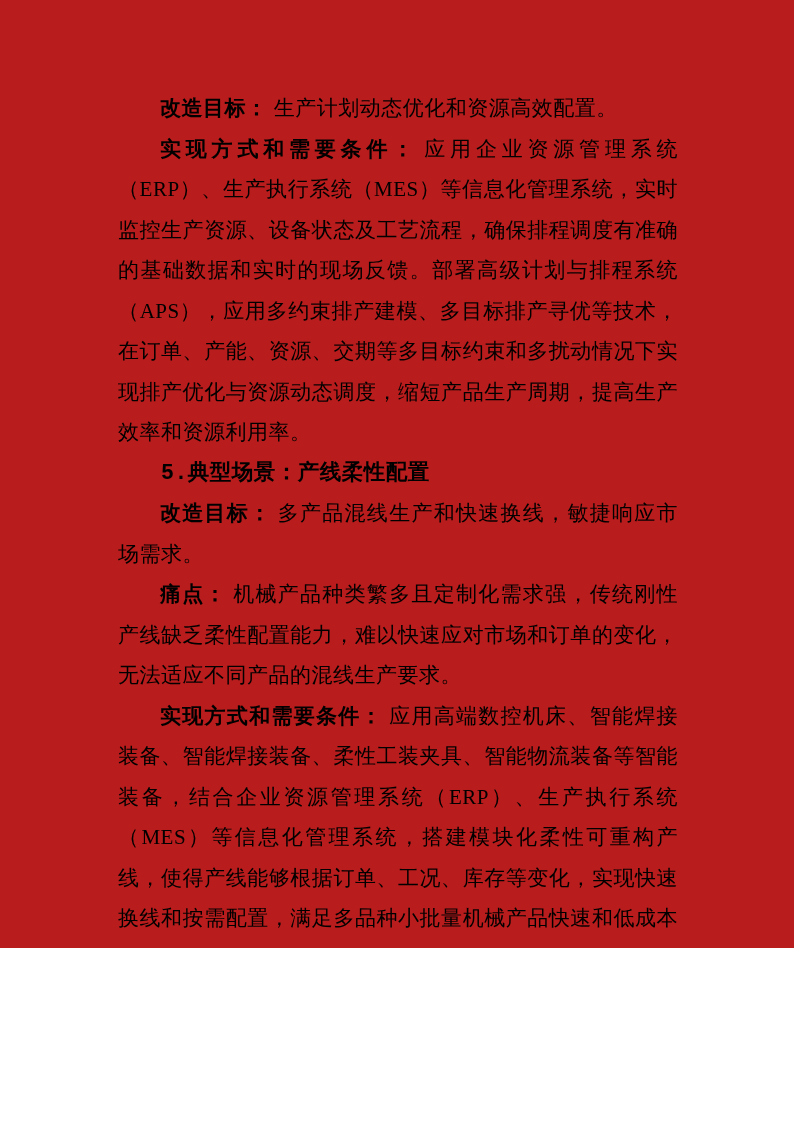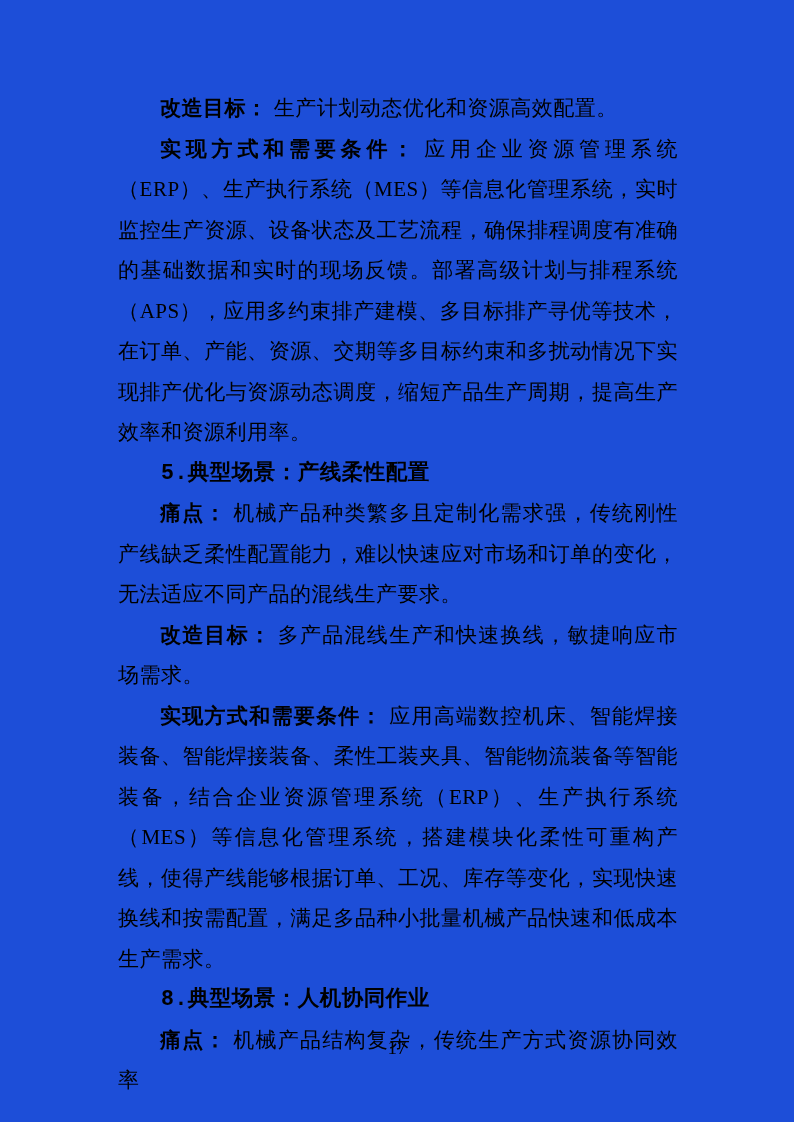--- a/index.html
+++ b/index.html
@@ -3,22 +3,22 @@
 <meta charset="utf-8">
 <style>
   html, body {
     margin: 0;
     padding: 0;
     background: #ffffff;
   }
   .page {
     position: relative;
     width: 794px;
-    height: 1122px;
-    background: #1d4ed8;
+    height: 948px;
+    background: #b91c1c;
     overflow: hidden;
     font-family: "Liberation Serif", "DejaVu Serif", serif;
     color: #000000;
   }
   .content {
     position: absolute;
     left: 118px;
     top: 88px;
     width: 560px;
   }
@@ -64,23 +64,23 @@
 
 <div class="page">
   <div class="content">
 
     <p class="para"><span class="para-label">改造目标：</span><span class="para-text">生产计划动态优化和资源高效配置。</span></p>
 
     <p class="para"><span class="para-label">实现方式和需要条件：</span><span class="para-text">应用企业资源管理系统（ERP）、生产执行系统（MES）等信息化管理系统，实时监控生产资源、设备状态及工艺流程，确保排程调度有准确的基础数据和实时的现场反馈。部署高级计划与排程系统（APS），应用多约束排产建模、多目标排产寻优等技术，在订单、产能、资源、交期等多目标约束和多扰动情况下实现排产优化与资源动态调度，缩短产品生产周期，提高生产效率和资源利用率。</span></p>
 
     <h2 class="heading"><span>5.典型场景：产线柔性配置</span></h2>
 
+    <p class="para"><span class="para-label">改造目标：</span><span class="para-text">多产品混线生产和快速换线，敏捷响应市场需求。</span></p>
+
     <p class="para"><span class="para-label">痛点：</span><span class="para-text">机械产品种类繁多且定制化需求强，传统刚性产线缺乏柔性配置能力，难以快速应对市场和订单的变化，无法适应不同产品的混线生产要求。</span></p>
-
-    <p class="para"><span class="para-label">改造目标：</span><span class="para-text">多产品混线生产和快速换线，敏捷响应市场需求。</span></p>
 
     <p class="para"><span class="para-label">实现方式和需要条件：</span><span class="para-text">应用高端数控机床、智能焊接装备、智能焊接装备、柔性工装夹具、智能物流装备等智能装备，结合企业资源管理系统（ERP）、生产执行系统（MES）等信息化管理系统，搭建模块化柔性可重构产线，使得产线能够根据订单、工况、库存等变化，实现快速换线和按需配置，满足多品种小批量机械产品快速和低成本生产需求。</span></p>
 
     <h2 class="heading"><span>8.典型场景：人机协同作业</span></h2>
 
     <p class="para"><span class="para-label">痛点：</span><span class="para-text">机械产品结构复杂，传统生产方式资源协同效率</span></p>
 
   </div>
 
   <div class="footer">17</div>

